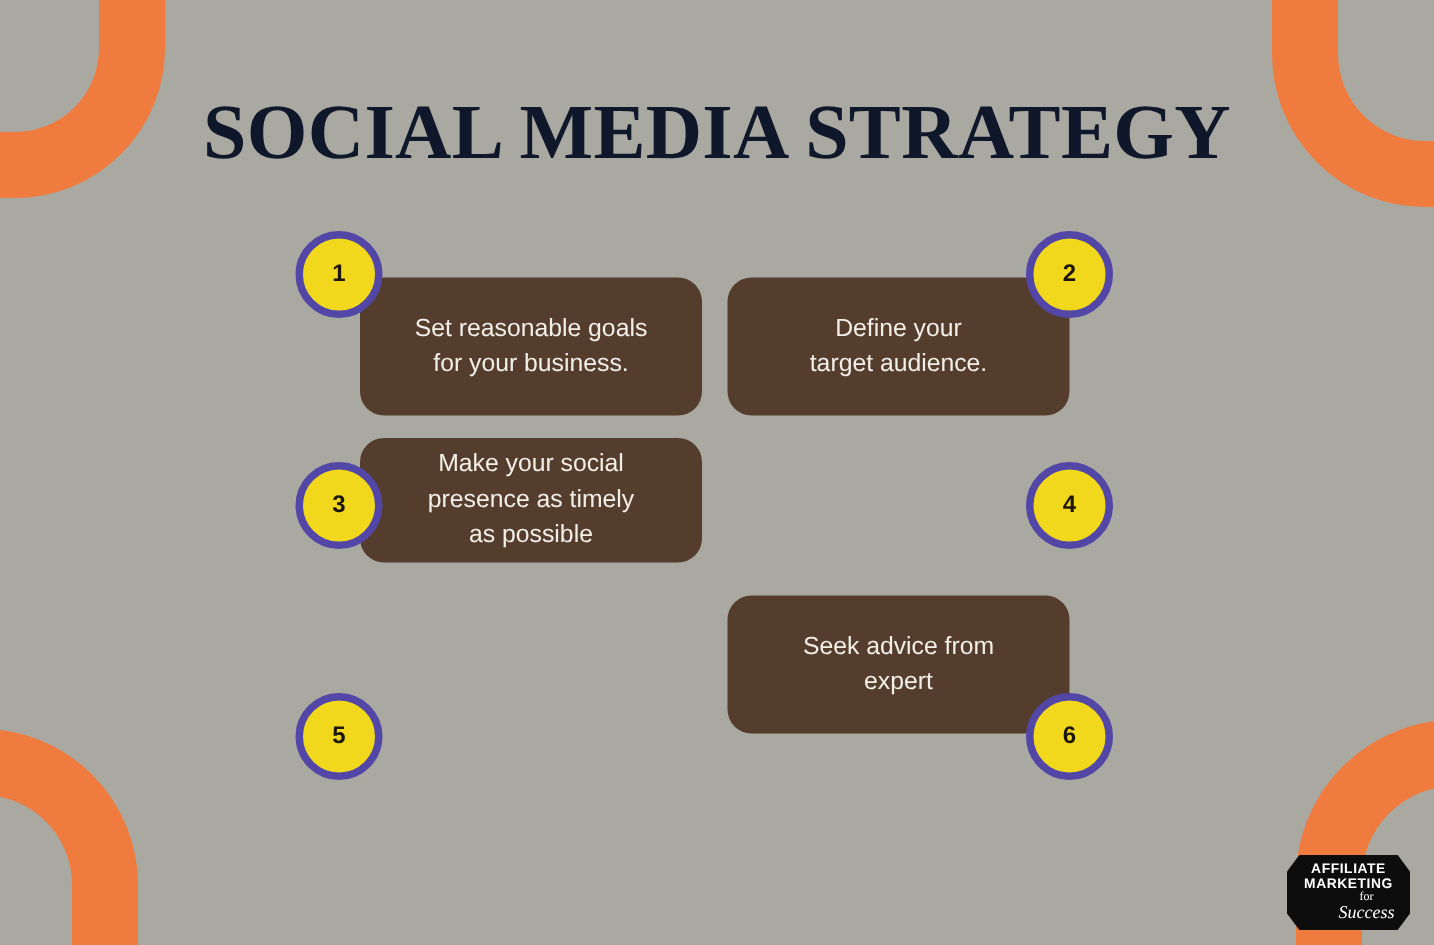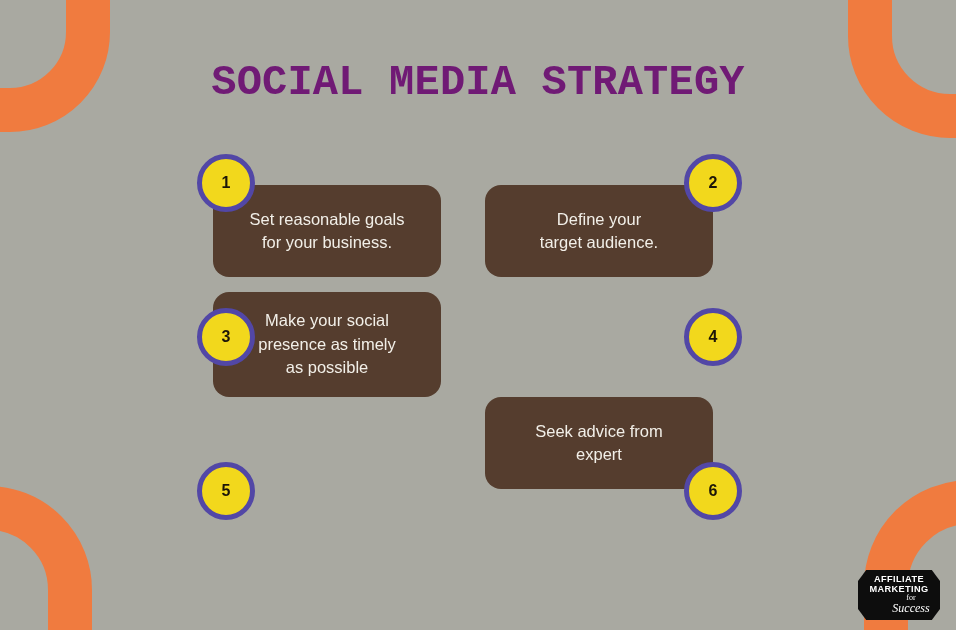--- a/index.html
+++ b/index.html
@@ -28,26 +28,26 @@
   #deco-bl { left: -74px;  bottom: -60px; width: 200px; height: 240px; }
   #deco-br { right: -70px; bottom: -86px; width: 210px; height: 260px; }
 
   
   #title {
     position: absolute;
     left: 0;
     right: 0;
     top: 60px;
     text-align: center;
-    font-size: 42px;
+    font-size: 52px;
     font-weight: bold;
     letter-spacing: 0.2px;
-    color: #701a75;
+    color: #0f172a;
     line-height: 1.1;
-    font-family: Liberation Mono, monospace;
+    font-family: Liberation Serif, serif;
   }
 
   
   .card {
     position: absolute;
     background: #553d2e;
     border-radius: 16px;
     box-sizing: border-box;
     display: flex;
     align-items: center;
@@ -56,25 +56,25 @@
   }
   .card-text {
     color: #f2efe8;
     font-size: 16.5px;
     line-height: 1.42;
     text-align: center;
     white-space: pre-line;
     font-family: "Liberation Sans", sans-serif;
   }
 
-  .card.col-left  { left: 213px; width: 228px; }
+  .card.col-left  { left: 240px; width: 228px; }
   .card.col-right { left: 485px; width: 228px; }
 
   .card.row-1 { top: 185px;  height: 92px; }
-  .card.row-2 { top: 292px;  height: 105px; }
+  .card.row-2 { top: 292px;  height: 83px; }
   .card.row-3 { top: 397px;  height: 92px; }
 
   
   .badge {
     position: absolute;
     width: 58px;
     height: 58px;
     border-radius: 50%;
     background: #f2d81c;
     border: 5px solid #5247a6;

